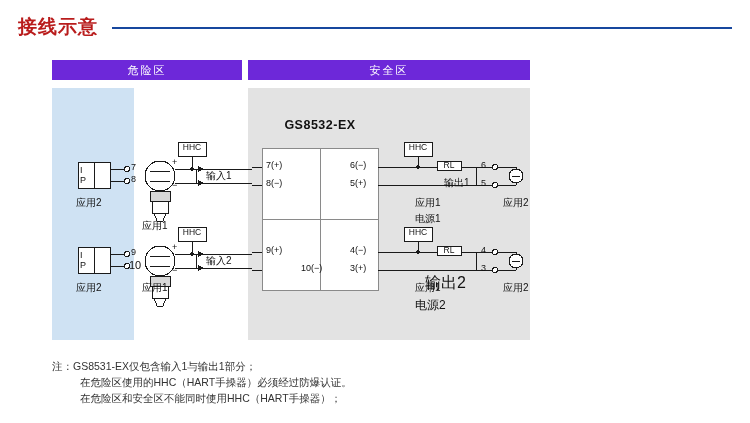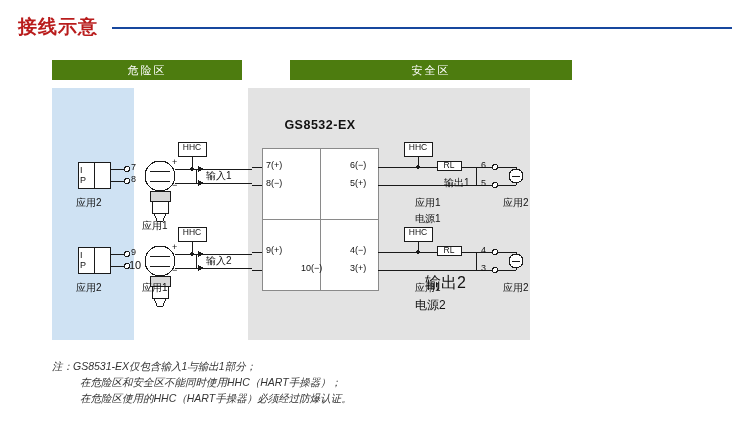--- a/index.html
+++ b/index.html
@@ -15,35 +15,35 @@
     position:absolute;left:18px;top:14px;display:flex;align-items:center;width:714px;
   }
   .page-title{
     font-size:19px;color:#b91c1c;font-weight:bold;letter-spacing:1px;white-space:nowrap;
   }
   .title-rule{
     flex:1;height:2px;background:#17479e;margin-left:14px;margin-top:2px;
   }
   
   .hdr{
-    position:absolute;height:20px;background:#4d7c0f;color:#fff;
+    position:absolute;height:20px;background:#6d28d9;color:#fff;
     font-size:11px;display:flex;align-items:center;justify-content:center;letter-spacing:2px;
   }
   #hdr-danger{left:52px;top:60px;width:190px;}
-  #hdr-safe{left:248px;top:60px;width:282px;margin-left:42px;}
+  #hdr-safe{left:248px;top:60px;width:282px;}
   
   .zone{position:absolute;top:88px;height:252px;}
   #zone-danger{left:52px;width:82px;background:#cfe2f3;}
   #zone-safe{left:248px;width:282px;background:#e3e3e3;}
   
   #diagram{position:absolute;left:0;top:0;}
   
   .note{
     position:absolute;left:52px;top:358px;width:600px;
-    font-size:10.5px;color:#333;line-height:16px;font-style:italic;
+    font-size:10.5px;color:#333;line-height:16px;
   }
   .note div{white-space:nowrap;}
   .note .indent{padding-left:28px;}
 </style>
 </head>
 <body>
 
 <div class="page-title-wrap">
   <div class="page-title">接线示意</div>
   <div class="title-rule"></div>
@@ -226,15 +226,15 @@
 <div style="position:absolute;left:503px;top:281px;font-size:10px;color:#111;">应用2</div>
 
 <div style="position:absolute;left:76px;top:196px;font-size:10px;color:#111;">应用2</div>
 <div style="position:absolute;left:76px;top:281px;font-size:10px;color:#111;">应用2</div>
 
 <div style="position:absolute;left:142px;top:219px;font-size:10px;color:#111;">应用1</div>
 <div style="position:absolute;left:142px;top:281px;font-size:10px;color:#111;">应用1</div>
 
 <div class="note">
   <div>注：GS8531-EX仅包含输入1与输出1部分；</div>
+  <div class="indent">在危险区使用的HHC（HART手操器）必须经过防爆认证。</div>
   <div class="indent">在危险区和安全区不能同时使用HHC（HART手操器）；</div>
-  <div class="indent">在危险区使用的HHC（HART手操器）必须经过防爆认证。</div>
 </div>
 
 </body></html>

